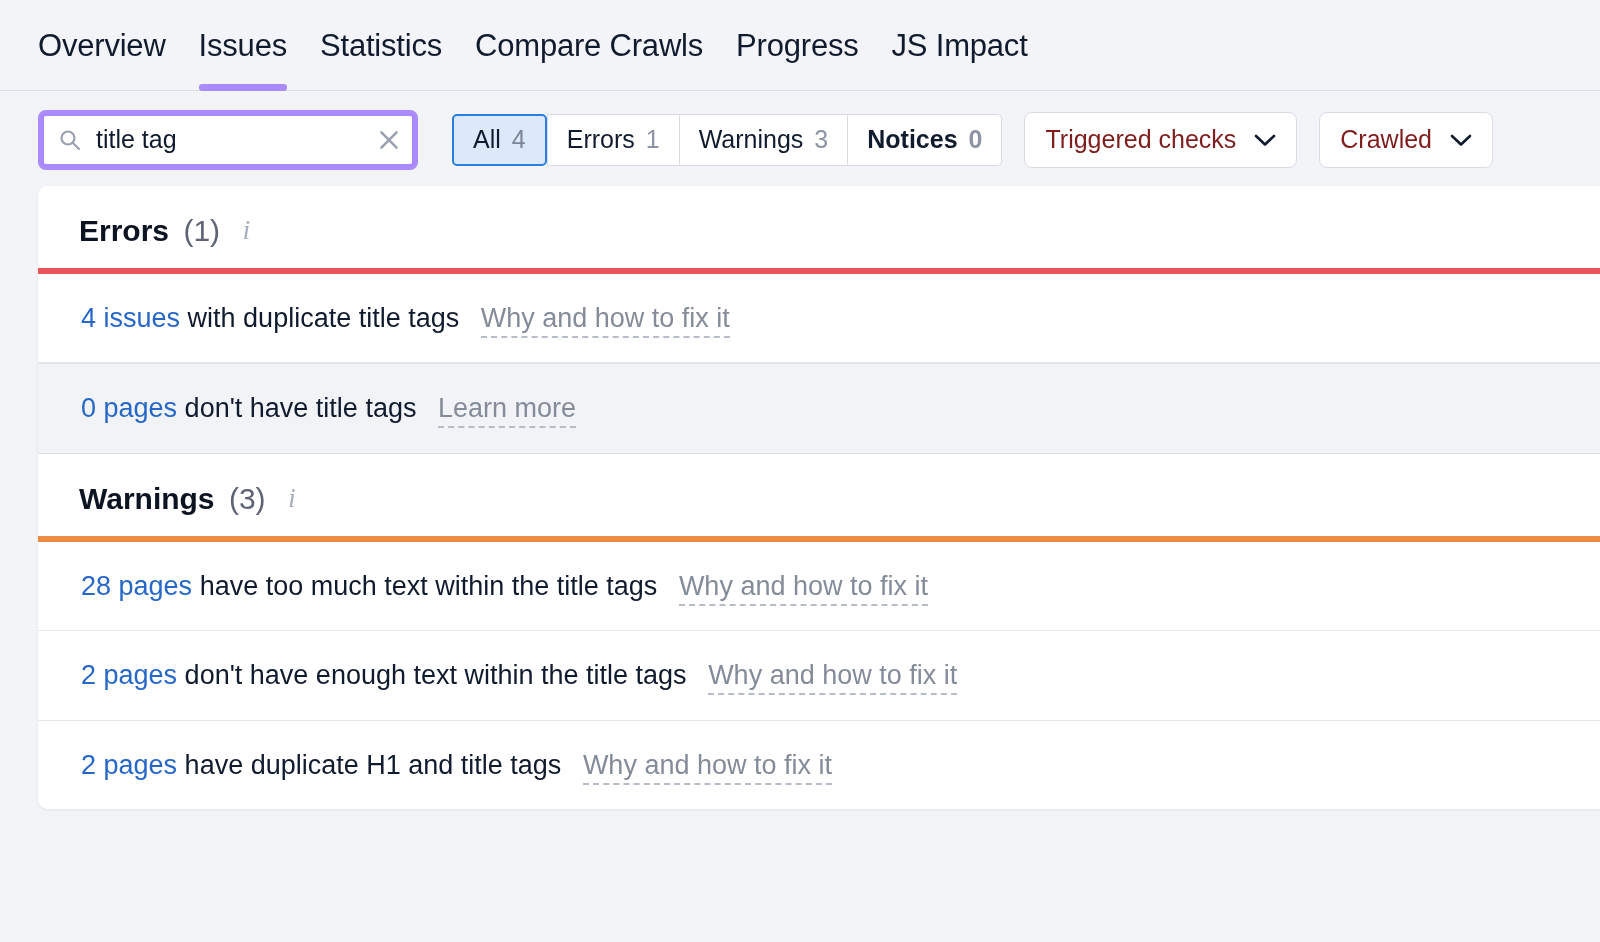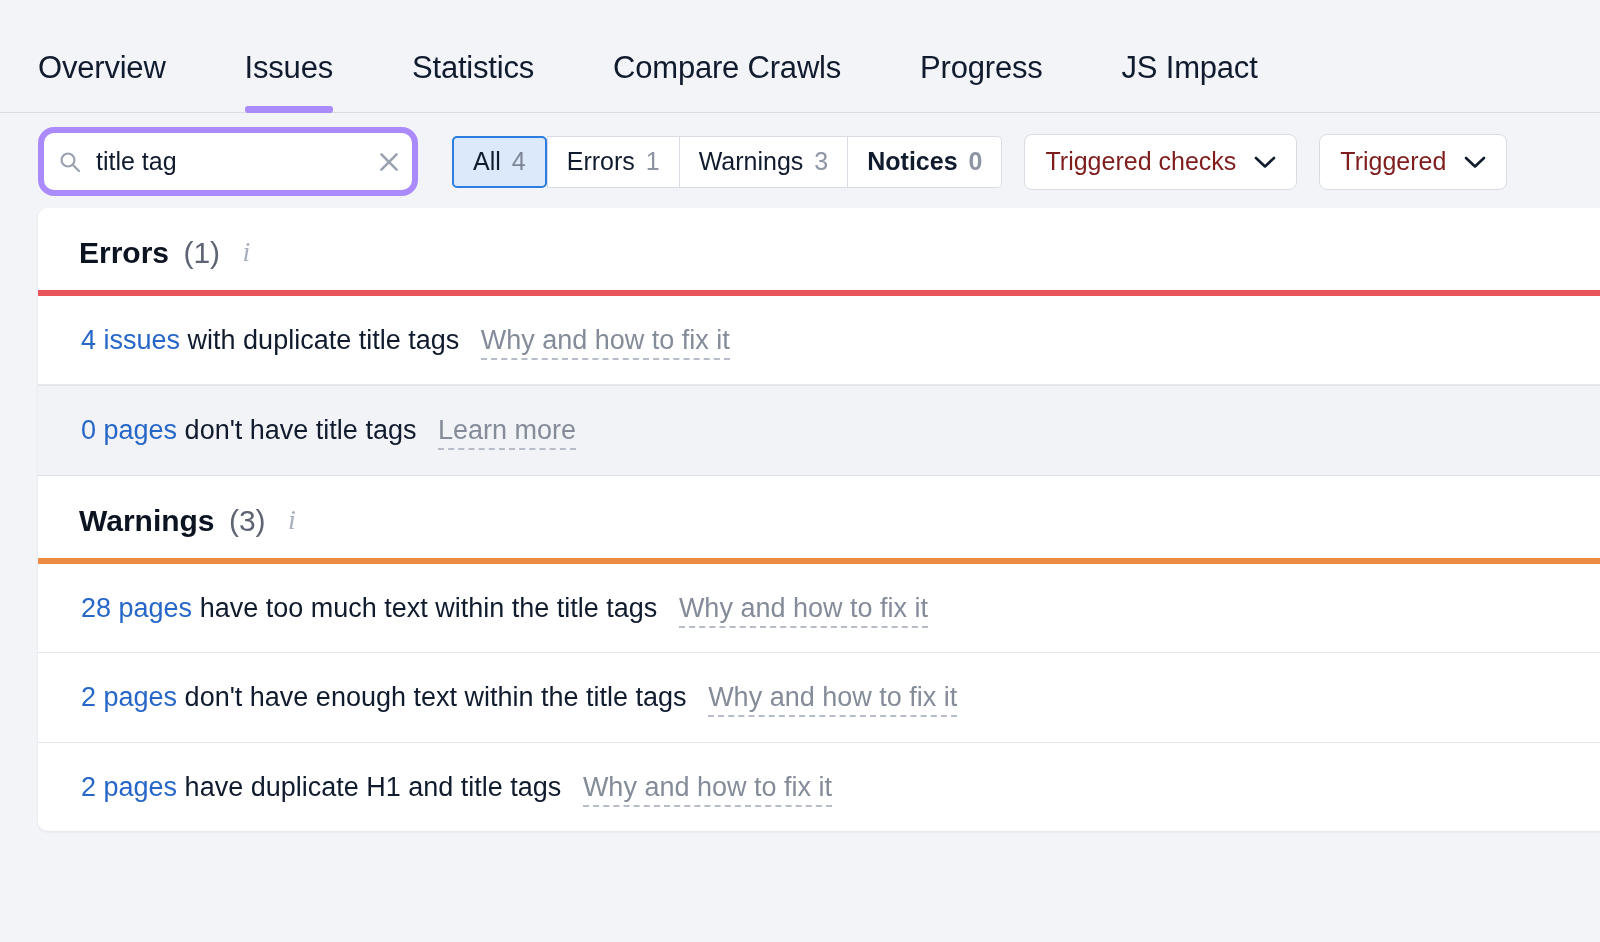--- a/index.html
+++ b/index.html
@@ -12,27 +12,26 @@
     height: 942px;
     background: #f3f4f8;
     font-family: "Liberation Sans", sans-serif;
     color: #111b2e;
     overflow: hidden;
   }
 
   
   .tabbar {
     position: relative;
-    height: 113px;
+    height: 91px;
     background: #f3f4f8;
     display: flex;
     align-items: center;
     padding-left: 38px;
     box-sizing: border-box;
-    gap: 46px;
   }
   .tabbar::after {
     content: "";
     position: absolute;
     left: 0;
     right: 0;
     bottom: 0;
     height: 1px;
     background: #d9dce3;
   }
@@ -66,23 +65,23 @@
     display: flex;
     align-items: center;
     padding: 17px 0 0 38px;
     box-sizing: border-box;
     height: 80px;
   }
 
   
   .search-ring {
     border: 6px solid #ab8afc;
-    border-radius: 16px;
+    border-radius: 8px;
     width: 380px;
-    height: 69px;
+    height: 60px;
     box-sizing: border-box;
     background: #ffffff;
     display: flex;
     align-items: center;
     padding: 0 10px 0 14px;
   }
   .search-icon {
     flex: 0 0 auto;
     width: 24px;
     height: 24px;
@@ -288,21 +287,21 @@
   </div>
 
   <div class="dropdown">
     <span>Triggered checks</span>
     <svg class="chev" viewBox="0 0 22 14">
       <polyline points="2,3 11,11.5 20,3" fill="none" stroke="#111b2e" stroke-width="2.6" stroke-linecap="round" stroke-linejoin="round"></polyline>
     </svg>
   </div>
 
   <div class="dropdown">
-    <span>Triggered</span>
+    <span>Crawled</span>
     <svg class="chev" viewBox="0 0 22 14">
       <polyline points="2,3 11,11.5 20,3" fill="none" stroke="#111b2e" stroke-width="2.6" stroke-linecap="round" stroke-linejoin="round"></polyline>
     </svg>
   </div>
 
 </div>
 
 <div class="card">
 
   <div class="group-header">

